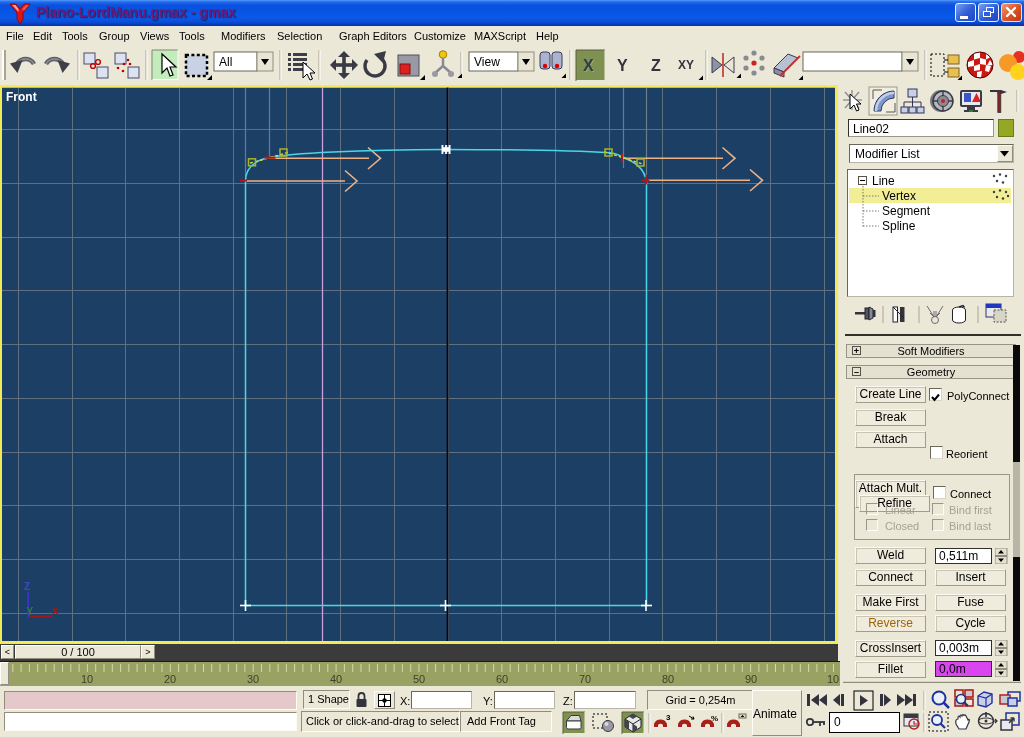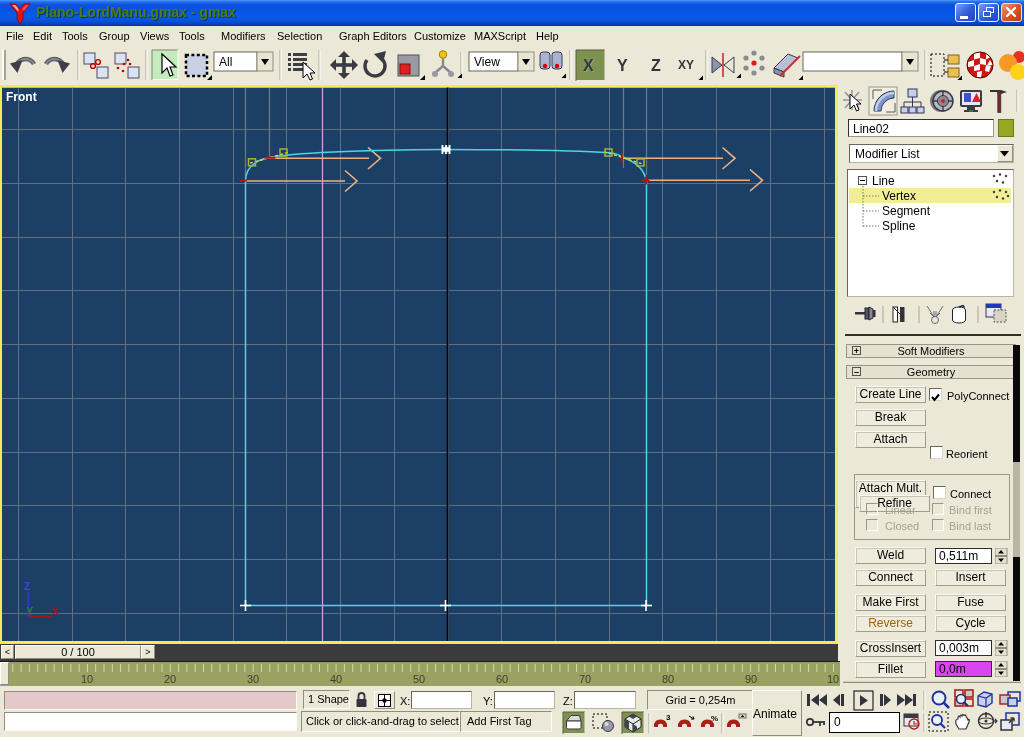--- a/index.html
+++ b/index.html
@@ -15,21 +15,21 @@
 .gtxt{color:#a5a295}
 </style></head>
 <body>
 
 <div class="ab" style="left:0;top:0;width:1024px;height:26px;background:linear-gradient(180deg,#5aa1fa 0%,#2f7cf2 4%,#1a5fe8 12%,#0a50de 22%,#0655e4 45%,#0a5ae9 65%,#0b50da 82%,#0740c4 92%,#03329f 100%)"></div>
 <svg class="ab" style="left:8px;top:3px" width="24" height="22" viewBox="0 0 24 22">
  <path d="M2 1 L8 1 L12 6 L16 1 L22 1 L15 10 L15 16 L12 21 L9 16 L9 10 Z" fill="#dd1414" stroke="#8a0000" stroke-width="0.8"></path>
  <path d="M4 2 L7.5 2 L10.5 6 L10.5 9 L6 4 Z" fill="#ffffff" opacity="0.6"></path>
  <path d="M18 2 L21 2 L16 8 L14 6 Z" fill="#ff9090" opacity="0.5"></path>
 </svg>
-<div class="ab" style="left:36px;top:4px;font-size:14px;font-weight:bold;color:#4d7c0f;text-shadow:1px 1px 1px #00317e">Plano-LordManu.gmax - gmax</div>
+<div class="ab" style="left:36px;top:4px;font-size:14px;font-weight:bold;color:#701a75;text-shadow:1px 1px 1px #00317e">Plano-LordManu.gmax - gmax</div>
 <div class="ab" style="left:955px;top:3px;width:21px;height:19px;border-radius:3px;border:1px solid #e8f0fc;background:linear-gradient(135deg,#7b9ff0 0%,#2e5bd8 55%,#1f47bd 100%)">
     <div class="ab" style="left:4px;top:12px;width:8px;height:3px;background:#fff"></div>
   </div>
 <div class="ab" style="left:978px;top:3px;width:21px;height:19px;border-radius:3px;border:1px solid #e8f0fc;background:linear-gradient(135deg,#7b9ff0 0%,#2e5bd8 55%,#1f47bd 100%)">
  <div class="ab" style="left:7px;top:3px;width:8px;height:6px;border:1px solid #fff"></div>
  <div class="ab" style="left:4px;top:7px;width:8px;height:6px;border:1px solid #fff;background:#2e5bd8"></div>
 </div>
 <div class="ab" style="left:1001px;top:3px;width:21px;height:19px;border-radius:3px;border:1px solid #f0e0d8;background:linear-gradient(135deg,#f09972 0%,#dd5526 50%,#b83a10 100%)">
  <svg width="19" height="17" viewBox="0 0 19 17">
       <path d="M5 4 L13 12 M13 4 L5 12" stroke="#fff" stroke-width="2.4" stroke-linecap="round"></path>
@@ -626,21 +626,21 @@
 </svg>
 <div class="ab t11" style="left:400px;top:695px">X:</div>
 <div class="ab fld" style="left:411px;top:691px;width:61px;height:18px"></div>
 <div class="ab t11" style="left:483px;top:695px">Y:</div>
 <div class="ab fld" style="left:494px;top:691px;width:61px;height:18px"></div>
 <div class="ab t11" style="left:563px;top:695px">Z:</div>
 <div class="ab fld" style="left:574px;top:691px;width:62px;height:18px"></div>
 <div class="ab snk" style="left:647px;top:690px;width:107px;height:20px;font-size:11px;text-align:center;line-height:18px">Grid = 0,254m</div>
 <div class="ab ras" style="left:752px;top:690px;width:50px;height:46px;font-size:12px;text-align:left;line-height:46px">Animate</div>
 <div class="ab snk" style="left:301px;top:711px;width:159px;height:21px;font-size:11px;line-height:19px;padding-left:4px;overflow:hidden;white-space:nowrap">Click or click-and-drag to select</div>
-<div class="ab snk" style="left:460px;top:711px;width:92px;height:21px;font-size:11px;line-height:19px;padding-left:6px;overflow:hidden;white-space:nowrap">Add First Tag</div>
+<div class="ab snk" style="left:460px;top:711px;width:92px;height:21px;font-size:11px;line-height:19px;padding-left:6px;overflow:hidden;white-space:nowrap">Add Front Tag</div>
 
 <svg class="ab" style="left:560px;top:710px" width="190" height="26" viewBox="0 0 190 26">
 <rect x="3" y="2" width="22" height="22" fill="#7e9150"></rect>
 <path d="M3 24 L3 2 L25 2" fill="none" stroke="#55603a"></path>
     <path d="M3.5 23.5 L25 23.5 L25 2" fill="none" stroke="#e8ead8"></path>
 <path d="M6.5 11 L11 5.5 L19.5 5.5 L21 11 Z" fill="#dcdcd6" stroke="#3a3a44"></path>
 <path d="M6.5 11 L21 11 L21 17.5 Q21 19 19 19 L8 19 Q6.5 19 6.5 17.5 Z" fill="#fdfdfa" stroke="#3a3a44"></path>
 <rect x="33" y="4" width="14" height="14" fill="none" stroke="#000" stroke-dasharray="2 2"></rect>
 <circle cx="48" cy="16" r="5.5" fill="#9a9aa4" stroke="#3a3a44"></circle>
 <circle cx="46.5" cy="14" r="2" fill="#d8d8e0"></circle>

